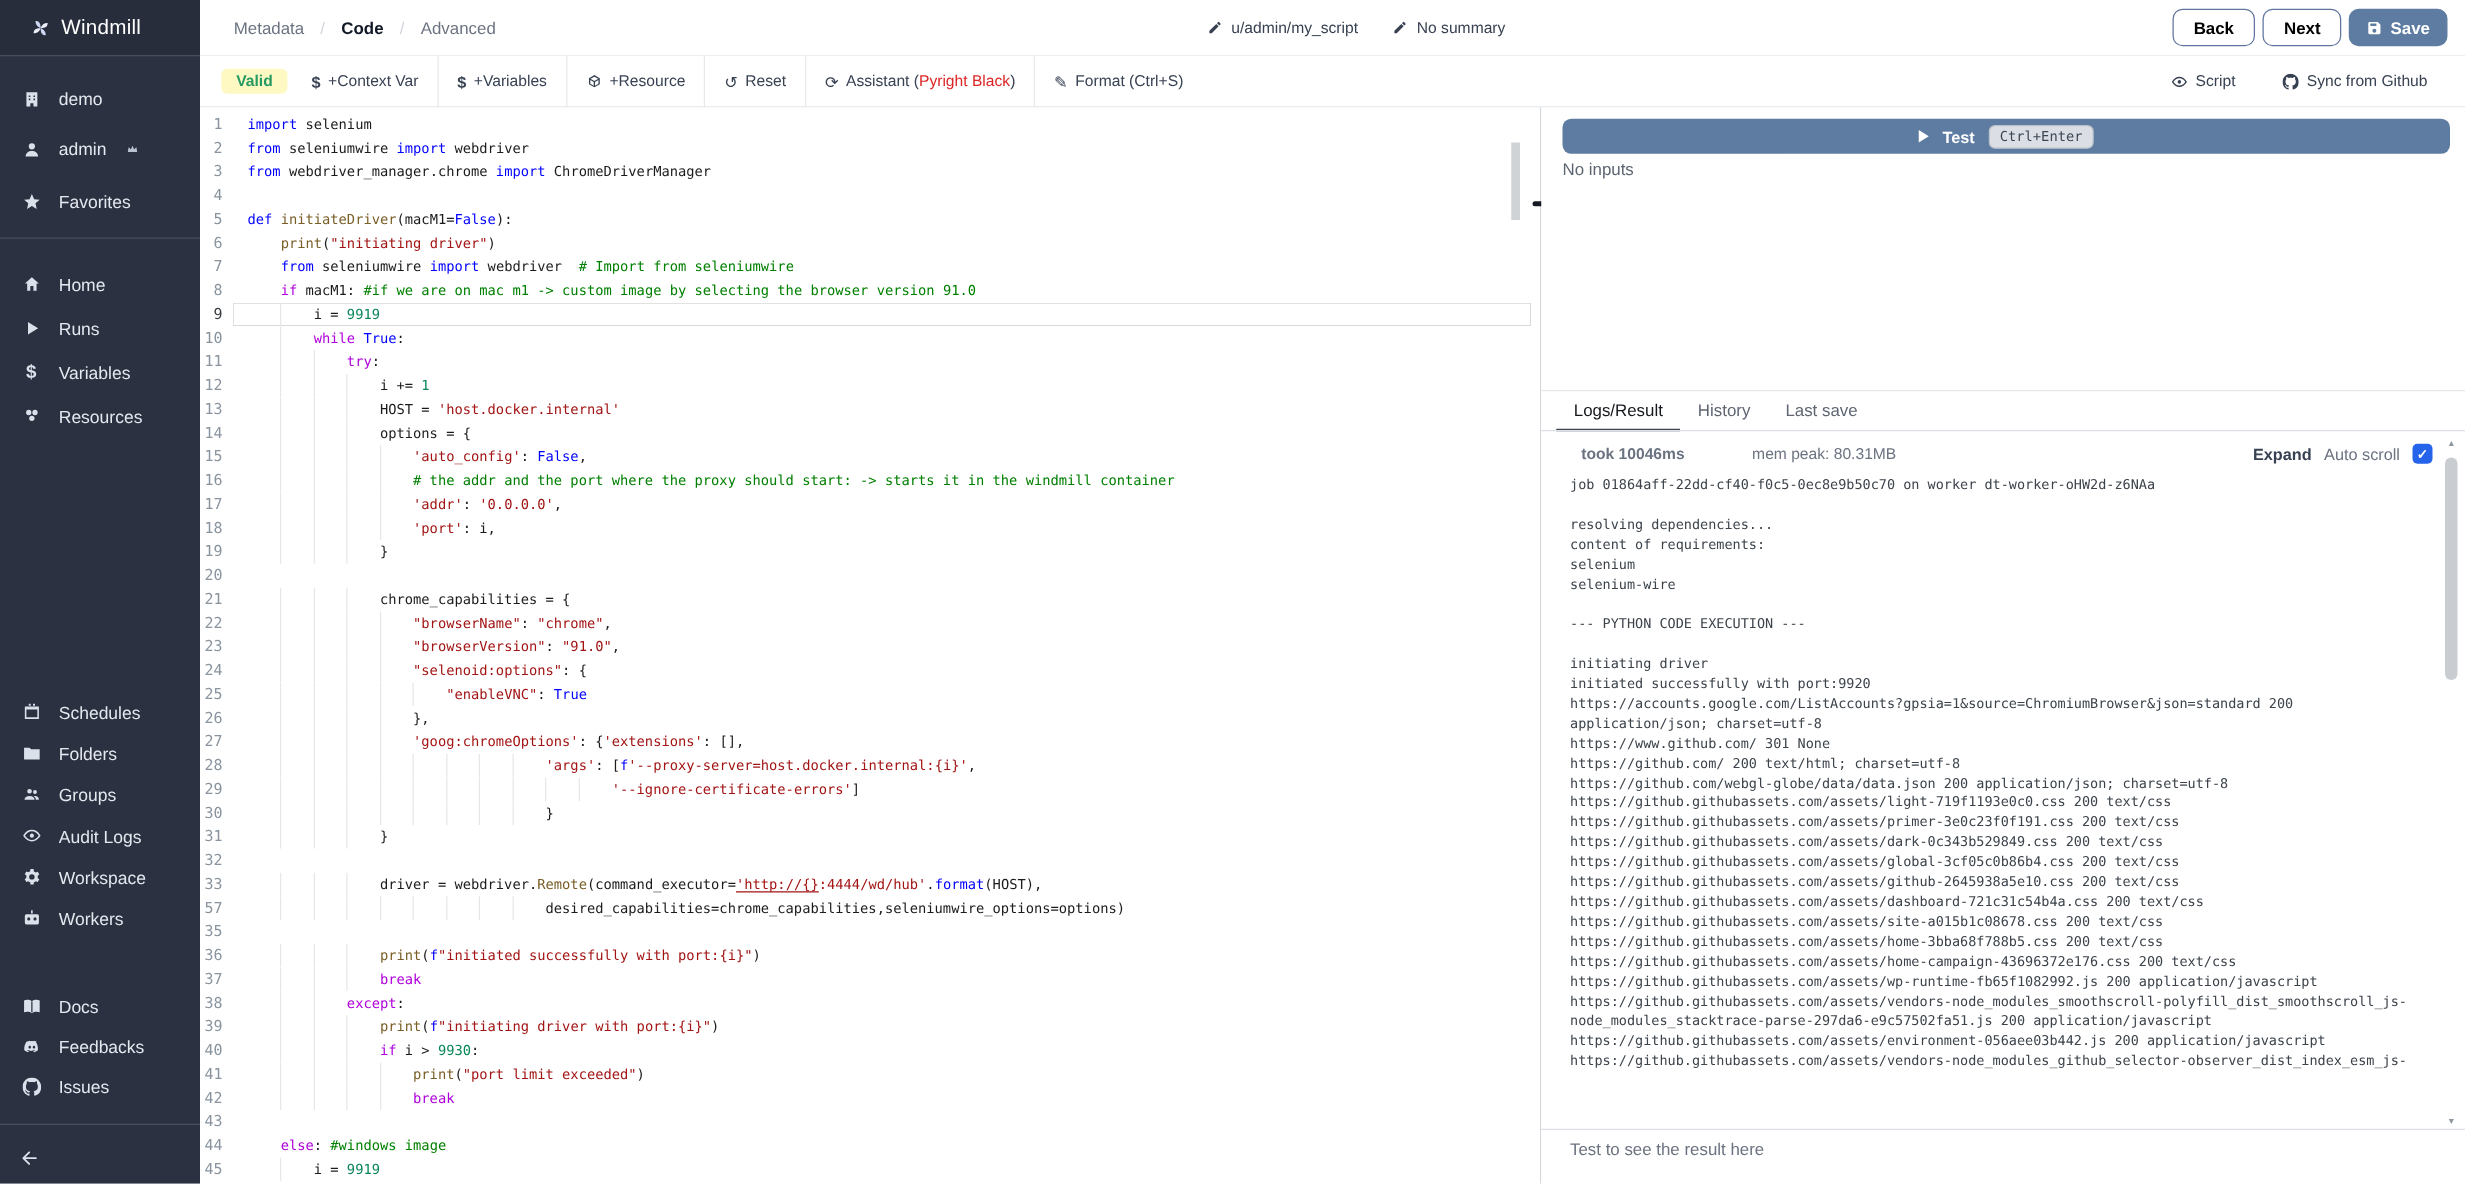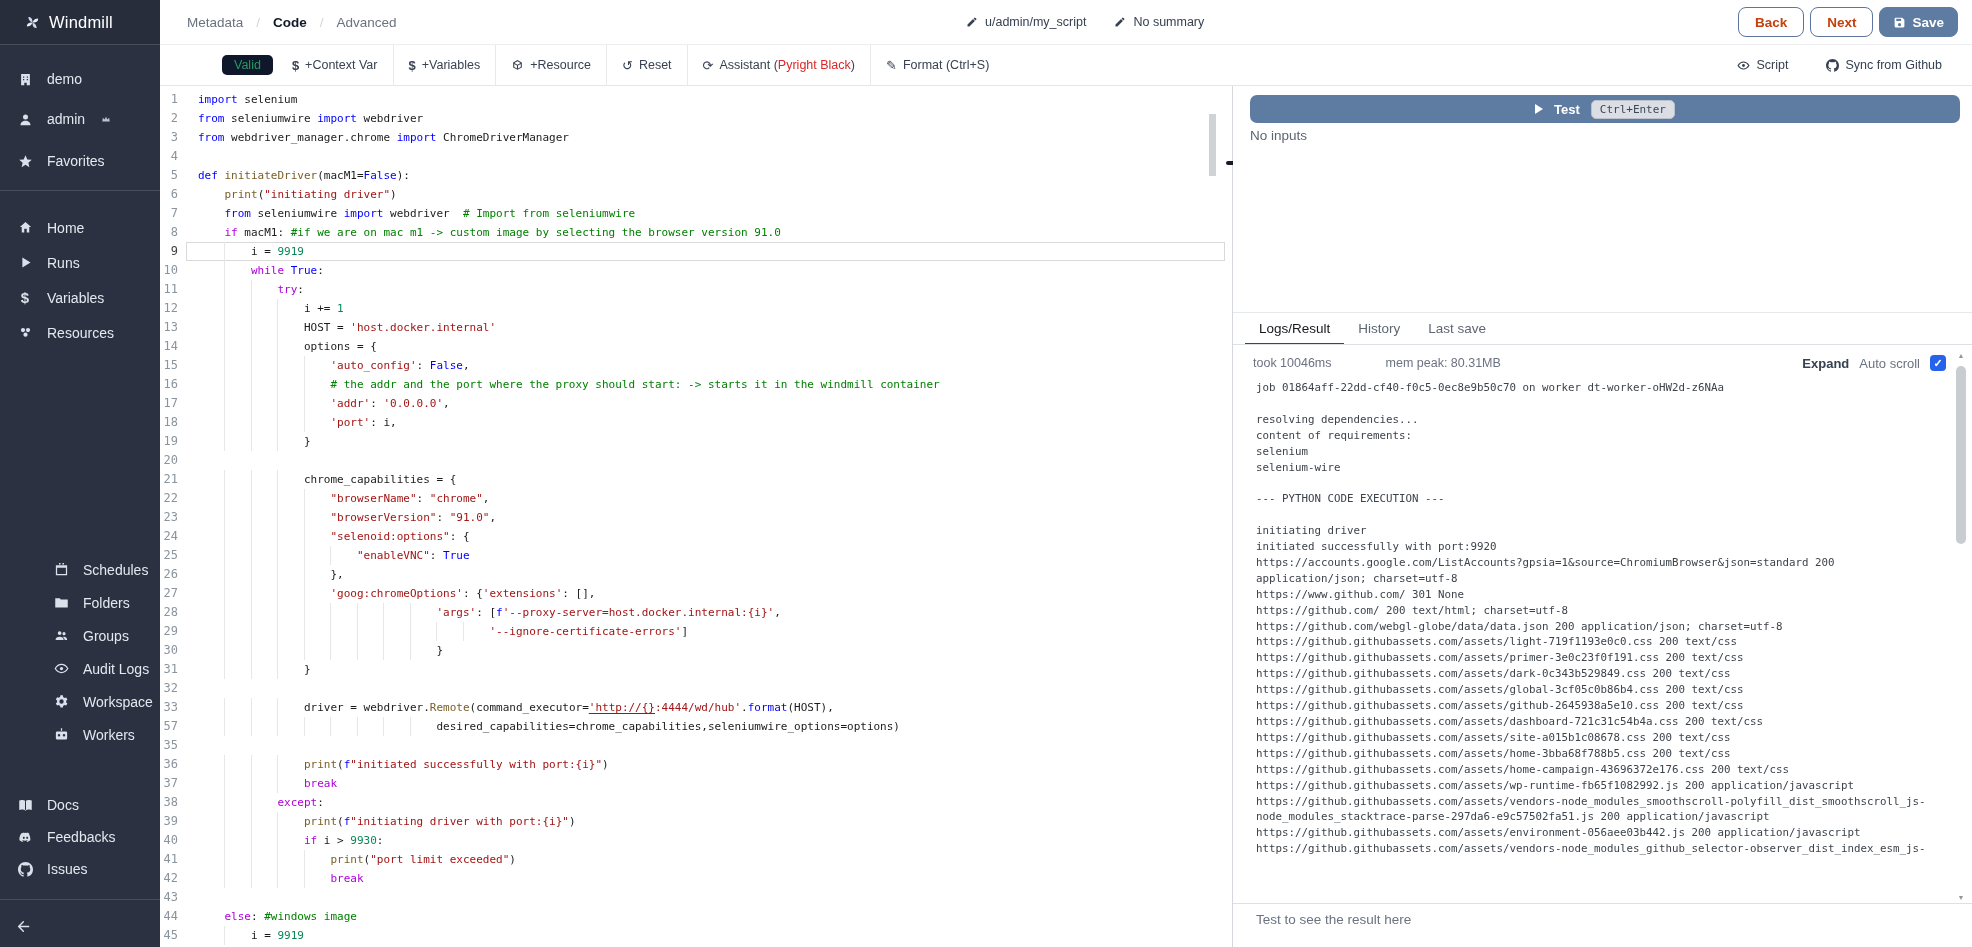--- a/index.html
+++ b/index.html
@@ -25,28 +25,28 @@
   .header { position:absolute; left:160px; top:0; right:0; height:45px; background:#fff; border-bottom:1px solid #eceef1; }
   .htabs { position:absolute; left:27px; top:0; height:44px; display:flex; align-items:center; gap:13px; font-size:13.5px; }
   .htab { color:#6b7280; cursor:pointer; }
   .htab.active { color:#111827; font-weight:bold; }
   .hsep { color:#d1d5db; }
   .hpath { position:absolute; left:806px; top:0; height:44px; display:flex; align-items:center; gap:28px; }
   .pitem { display:flex; align-items:center; gap:7px; font-size:12.5px; color:#374151; cursor:pointer; }
   .pitem svg { width:12px; height:12px; color:#374151; }
   .hbtns { position:absolute; right:14px; top:7px; display:flex; gap:6px; }
   .btn { height:30px; border-radius:8px; font-size:13.5px; font-weight:600; display:flex; align-items:center; justify-content:center; cursor:pointer; }
-  .btn.outline { border:1px solid #60759d; color:#c2410c; background:#fff; padding:0 16px; }
+  .btn.outline { border:1px solid #60759d; color:#000000; background:#fff; padding:0 16px; }
   .btn.fill { background:#5e7ca1; color:#fff; border:1px solid #5e7ca1; padding:0 13px; gap:6px; }
   .btn.fill svg { width:13px; height:13px; }
 
   
   .toolbar { position:absolute; left:160px; top:45px; right:0; height:41px; background:#fff; border-bottom:1px solid #e4e7ea; display:flex; align-items:center; }
   .tb-left { display:flex; align-items:center; height:100%; margin-left:17px; }
-  .badge-valid { background:#0f172a; color:#259a63; font-size:12.5px; font-weight:400; padding:3px 12px; border-radius:5px; margin-right:4px;margin-left:45px; }
+  .badge-valid { background:#fef9c3; color:#259a63; font-size:12.5px; font-weight:700; padding:3px 12px; border-radius:5px; margin-right:4px; }
   .titem { display:flex; align-items:center; gap:6px; padding:0 15px; height:100%; font-size:12.5px; color:#384252; cursor:pointer; white-space:nowrap; }
   .titem .uic { font-size:13px; line-height:1; color:#384252; }
   .titem svg { width:13px; height:13px; }
   .titem .red { color:#dc2626; }
   .tsep { width:1px; height:41px; background:#e7e9ec; }
   .tb-right { position:absolute; right:30px; display:flex; align-items:center; gap:38px; height:100%; }
   .tritem { display:flex; align-items:center; gap:6px; font-size:12.5px; color:#374151; cursor:pointer; }
   .tritem svg { width:13px; height:13px; }
 
   
@@ -74,21 +74,21 @@
   .test-label { color:#fff; font-size:13px; font-weight:bold; }
   .kbd { font-family:"DejaVu Sans Mono", monospace; font-size:11px; color:#3d4754; background:#dbdfe5; border:1px solid #bcc2cb; border-radius:5px; padding:2px 8px; }
   .no-inputs { position:absolute; left:17px; top:42px; font-size:13.5px; color:#5d6571; }
   .rp-div1 { position:absolute; left:0; right:0; top:226px; height:1px; background:#e6e9ec; }
   .rtabs { position:absolute; left:12px; top:227px; height:32px; display:flex; }
   .rtab { padding:0 14px; display:flex; align-items:center; font-size:13.5px; color:#5f6672; cursor:pointer; border-bottom:2px solid transparent; }
   .rtab.active { color:#16181d; border-bottom-color:#3d4553; }
   .rtabs-border { position:absolute; left:0; right:0; top:258px; height:1px; background:#dde0e5; }
   .stats-row { position:absolute; left:0; right:0; top:260px; height:34px; display:flex; align-items:center; }
   .stat { font-size:12.5px; color:#6b7280; }
-  .stat.took { margin-left:20px; } .stat.mem { margin-left:54px; }
+  .stat.took { margin-left:32px;font-weight:bold; } .stat.mem { margin-left:54px; }
   .stats-right { position:absolute; right:26px; display:flex; align-items:center; gap:10px; }
   .expand { font-size:13px; font-weight:600; color:#374151; cursor:pointer; }
   .autoscroll-label { font-size:13px; color:#6b7280; }
   .checkbox { width:16px; height:16px; background:#2563eb; border-radius:4px; color:#fff; font-size:11px; font-weight:bold; display:flex; align-items:center; justify-content:center; cursor:pointer; }
   .logs { position:absolute; left:23px; right:27px; top:294px; height:521px; overflow:hidden; font-family:"DejaVu Sans Mono", monospace; font-size:10.8px; line-height:15.9px; color:#3c434b; }
   .log-line { white-space:pre-wrap; overflow-wrap:break-word; min-height:15.9px; }
   .sbar { position:absolute; right:4px; top:264px; width:14px; height:553px; }
   .sbar .arrow { position:absolute; left:0; width:14px; text-align:center; font-size:7px; color:#8f979f; }
   .sbar .up { top:2px; } .sbar .down { bottom:2px; }
   .sbar .thumb { position:absolute; left:2px; width:10px; top:16px; height:178px; background:#c9cdd2; border-radius:5px; }
@@ -174,21 +174,21 @@
           <svg viewBox="0 0 24 24" fill="currentColor">
               <circle cx="8" cy="8" r="3.4"></circle>
               <circle cx="16" cy="8" r="3.4"></circle>
               <circle cx="12" cy="15.5" r="3.4"></circle>
             </svg>
         </span>
         <span>Resources</span>
       </div>
     </div>
 
-    <div style="margin-top:203px;padding-left:36px;">
+    <div style="margin-top:203px;">
       <div class="side-item" style="height:33px;">
         <span class="sicon">
           <svg viewBox="0 0 24 24" fill="currentColor">
               <path d="M8 1.5h2.5V4H8zM13.5 1.5H16V4h-2.5zM3 5h18v16H3V5zm2 4v10h14V9H5z"></path>
             </svg>
         </span>
         <span>Schedules</span>
       </div>
       <div class="side-item" style="height:33px;">
         <span class="sicon">

